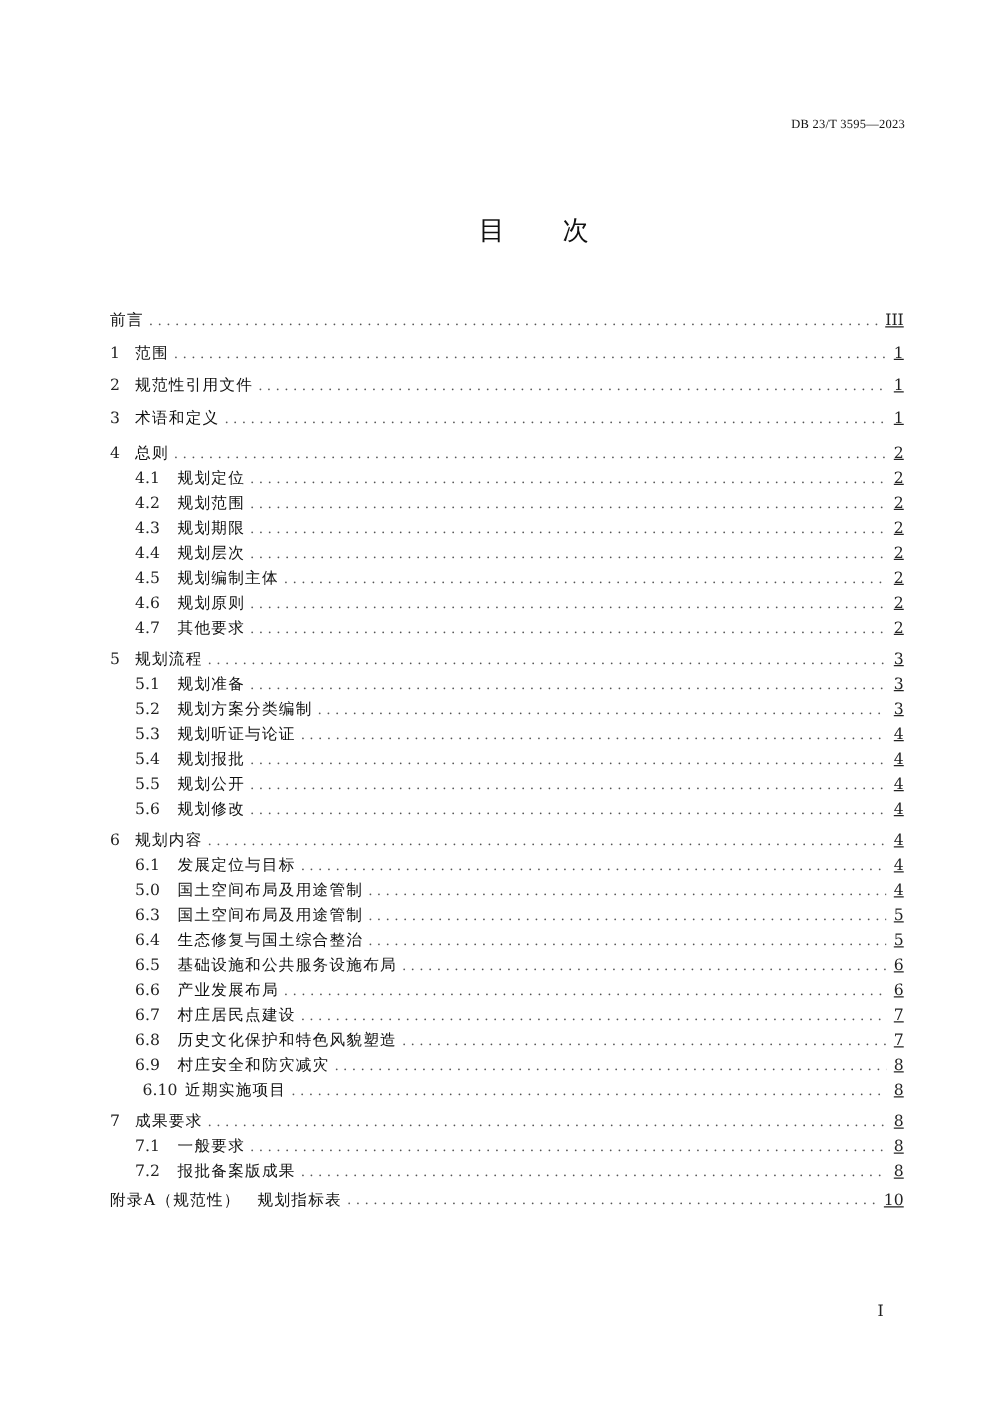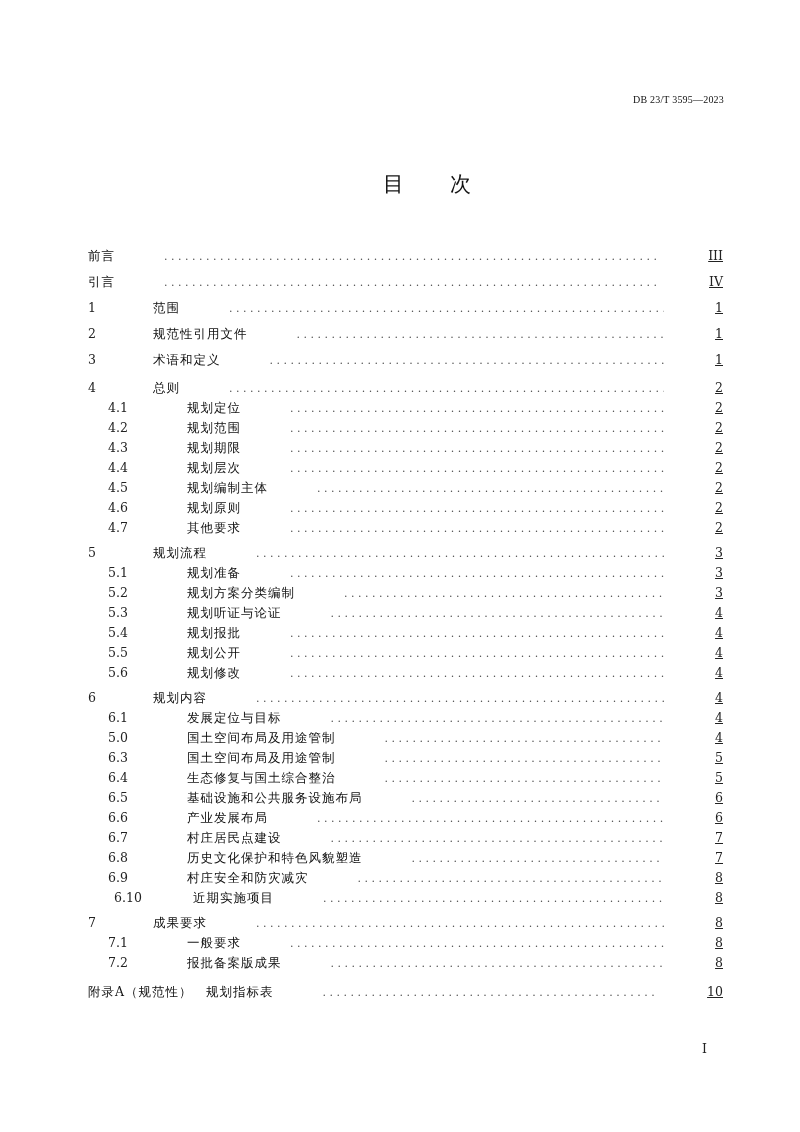--- a/index.html
+++ b/index.html
@@ -43,34 +43,33 @@
       left: 88px;
       width: 635px;
     }
     .toc-row {
       display: flex;
       align-items: baseline;
       height: 20px;
       line-height: 20px;
       font-size: 12.5px;
       white-space: nowrap;
-      gap: 45px;
     }
     .toc-row.top {
       height: 26px;
       line-height: 26px;
     }
     .toc-row.section {
       margin-top: 5px;
     }
     .toc-row.sub {
       padding-left: 20px;
     }
     .toc-row.appendix {
-      margin-top: 6px;
+      align-items: center;
     }
     .toc-num {
       display: inline-block;
       flex: none;
       color: #222;
     }
     .toc-row.top .toc-num, .toc-row.section .toc-num {
       width: 20px;
     }
     .toc-row.sub .toc-num {
@@ -121,25 +120,20 @@
 <div class="toc-title">目次</div>
 
 <div class="toc">
 
   <div class="toc-row top">
     <span class="toc-label">前言</span>
     <span class="toc-leader"></span>
     <span class="toc-page">III</span>
   </div>
   <div class="toc-row top">
-    <span class="toc-label">引言</span>
-    <span class="toc-leader"></span>
-    <span class="toc-page">IV</span>
-  </div>
-  <div class="toc-row top">
     <span class="toc-num">1</span>
     <span class="toc-label">范围</span>
     <span class="toc-leader"></span>
     <span class="toc-page">1</span>
   </div>
   <div class="toc-row top">
     <span class="toc-num">2</span>
     <span class="toc-label">规范性引用文件</span>
     <span class="toc-leader"></span>
     <span class="toc-page">1</span>

